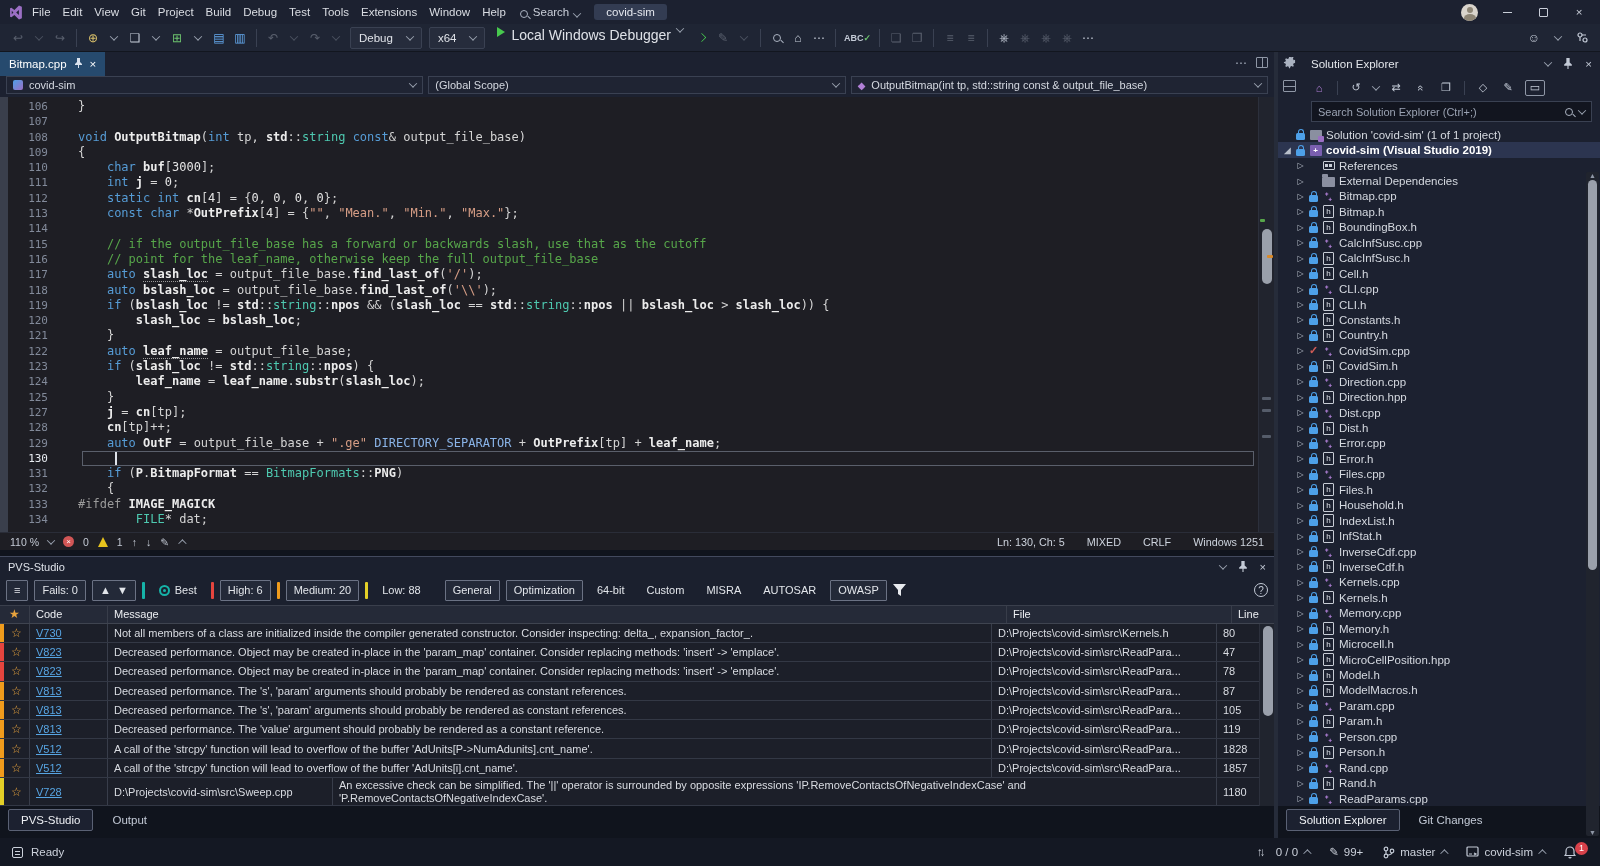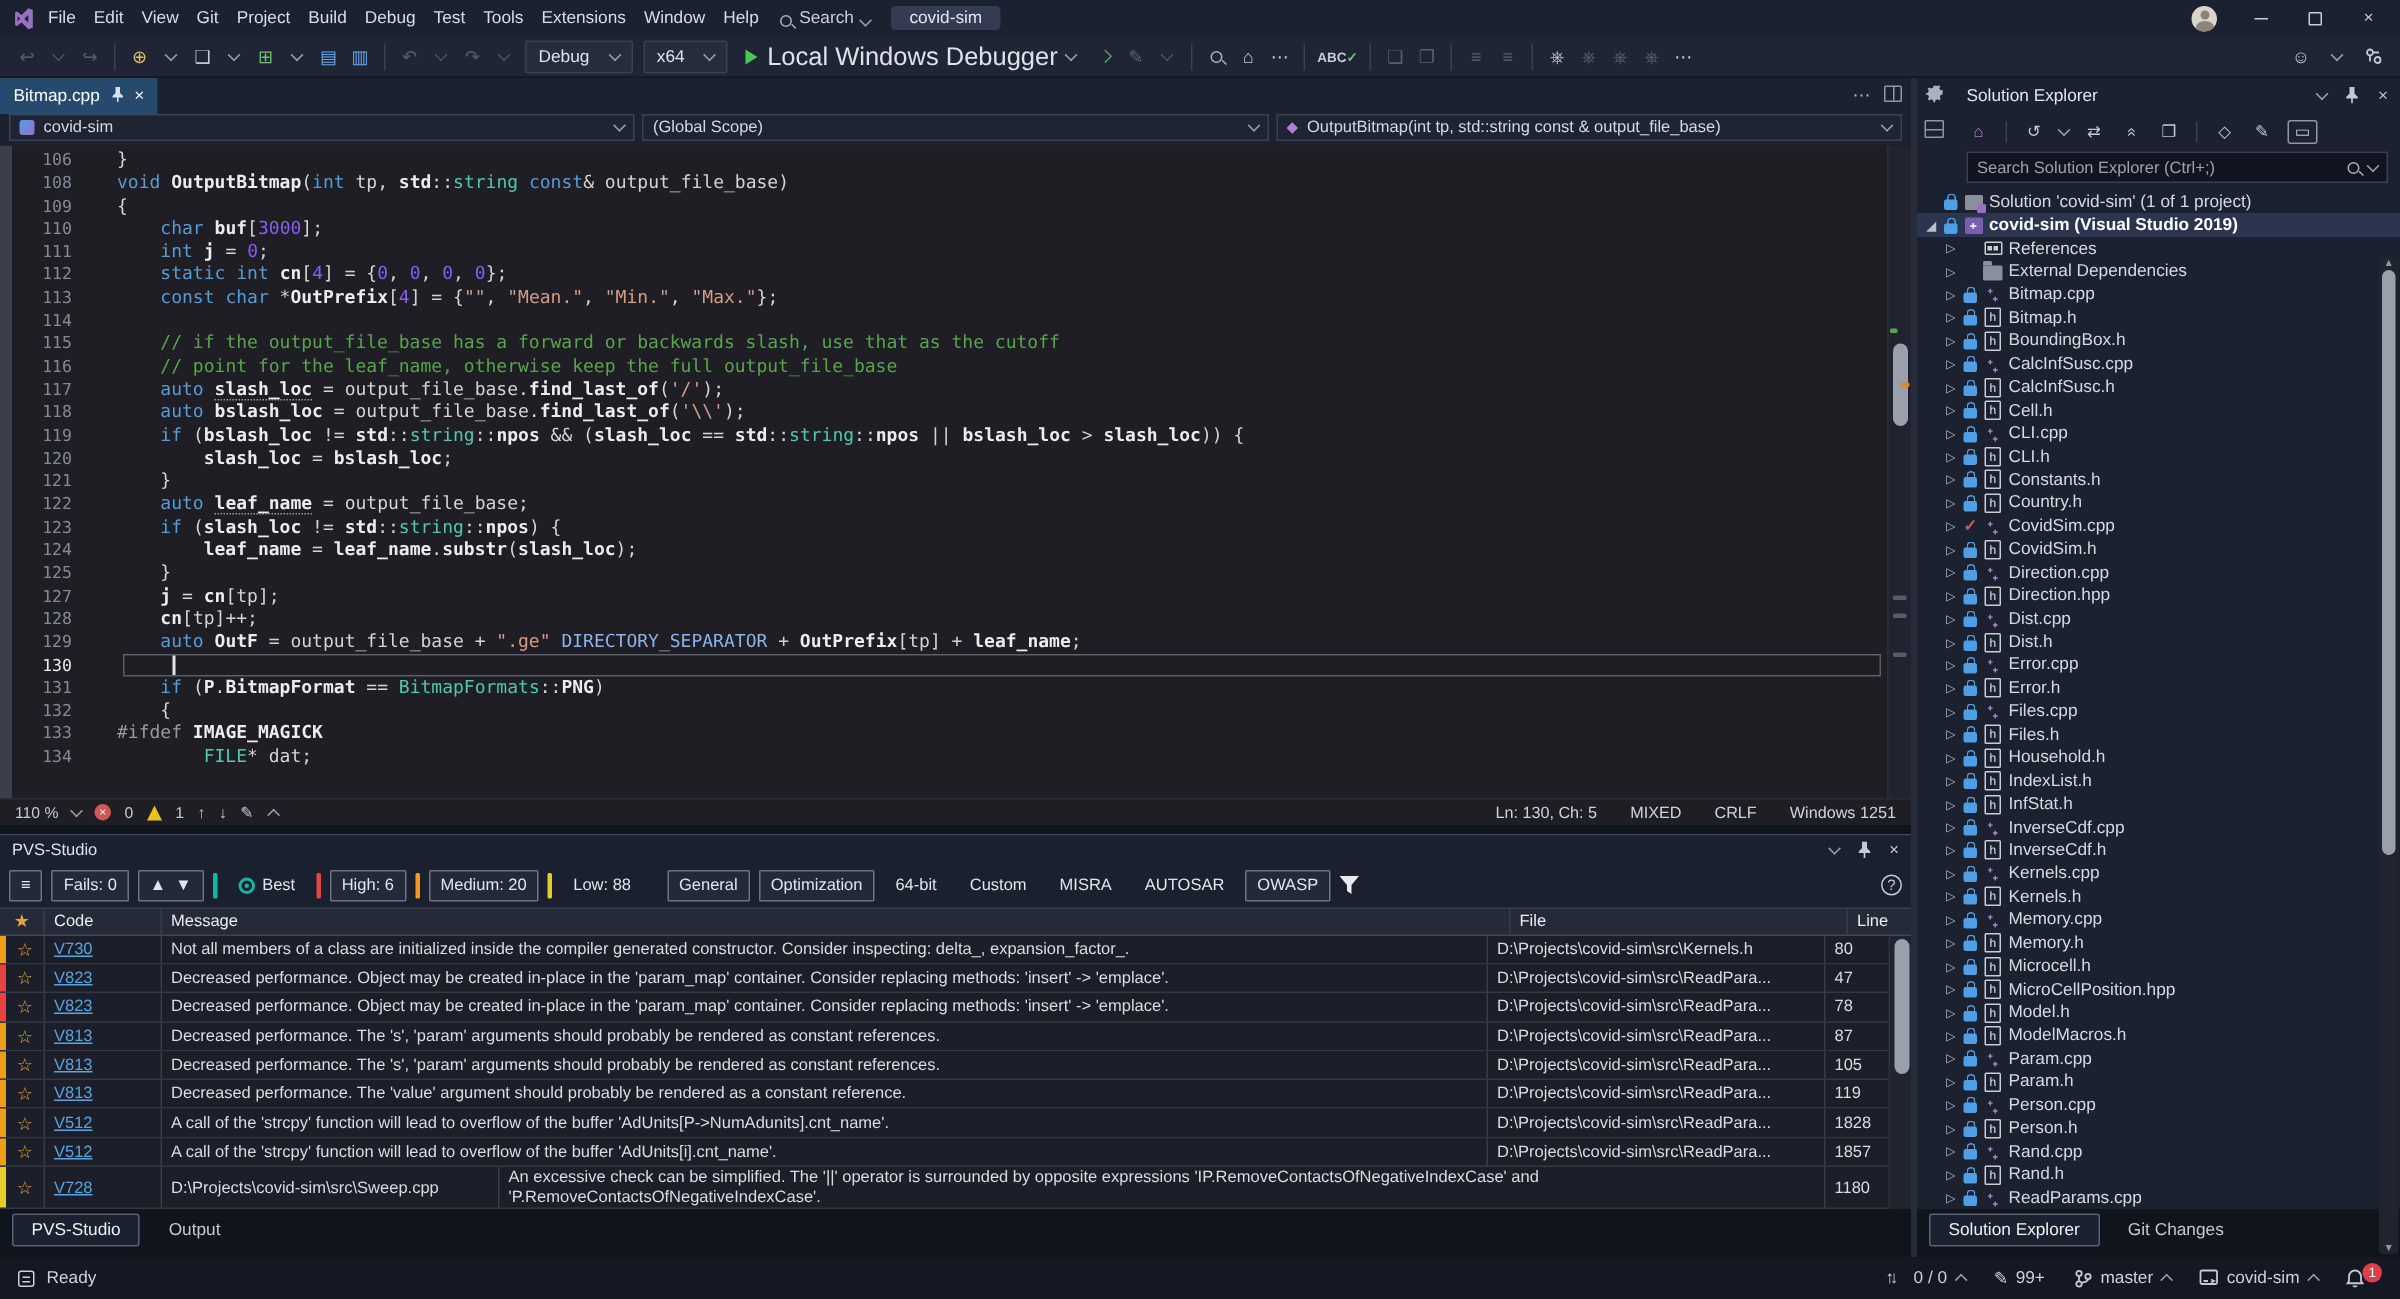--- a/index.html
+++ b/index.html
@@ -20,21 +20,21 @@
   .ic-min{width:9px;height:1px;background:#c9ced8}
   .ic-max{width:9px;height:9px;border:1px solid #c9ced8;border-radius:1px}
   
   .toolbar{height:28px;background:#1f2534;border-bottom:1px solid #12161f;display:flex;align-items:center;padding:0 8px;gap:1px}
   .tbi{height:22px;min-width:20px;display:flex;align-items:center;justify-content:center;font-size:12px;color:#c3cad6;border-radius:3px;padding:0 2px}
   .tbi.dis{opacity:.35}
   .grn{color:#6cc26e}.blu{color:#64a9ee}.yel{color:#d9c06a}
   .cv{width:6px;height:6px;border-right:1.4px solid #98a0ae;border-bottom:1.4px solid #98a0ae;transform:rotate(45deg) translate(-1px,-1px);display:inline-block}
   .tsep{width:1px;height:18px;background:#3a4152;margin:0 5px}
   .tb-dd{height:22px;display:flex;align-items:center;gap:14px;padding:0 8px;border:1px solid #3a4152;background:#262c3c;border-radius:2px;color:#dfe2e8;font-size:11.5px;margin:0 3px}
-  .runbtn{display:flex;align-items:center;gap:6px;padding:0 8px;height:22px;color:#dfe2e8;font-size:17px}
+  .runbtn{display:flex;gap:6px;padding:0 8px;height:22px;color:#dfe2e8;font-size:14px}
   .play{width:0;height:0;border-left:8px solid #47c94e;border-top:5px solid transparent;border-bottom:5px solid transparent}
   .play-o{width:7px;height:7px;border:1.5px solid #47c94e;border-left-color:transparent;border-bottom-color:transparent;transform:rotate(45deg);border-radius:1px}
   
   .main{display:flex;height:786px}
   .editor-col{width:1274px;display:flex;flex-direction:column;background:#161a24}
   .splitter{width:4px;background:#262c3a}
   
   .tabstrip{height:24px;background:#1c2130;display:flex;align-items:stretch;position:relative}
   .etab{display:flex;align-items:center;gap:7px;background:#264a6e;color:#fff;padding:0 9px;font-size:11.5px}
   .etab .px{font-size:10px;color:#d9e2ee}
@@ -51,21 +51,21 @@
   .bpmargin{width:8px;background:#3a3f4c;flex:none}
   .codelines{flex:1;padding-top:2px;overflow:hidden}
   .cl{display:flex;height:15.3px;position:relative;font-family:"DejaVu Sans Mono",monospace;font-size:12px;line-height:15.3px;white-space:pre}
   .ln{width:40px;text-align:right;color:#828a9a;flex:none;font-size:11px;font-family:"DejaVu Sans Mono",monospace}
   .fm{width:30px;flex:none}
   .ct{flex:1}
   .cur .ln{color:#e8ecf2}
   .curbox{position:absolute;left:74px;right:4px;top:0;bottom:0;border:1px solid #5a5f6b;pointer-events:none}
   .caret{position:absolute;left:107px;top:1px;width:1.5px;height:13px;background:#dfe3ea}
   .tk-p{color:#d4d4d4}.tk-k{color:#569cd6}.tk-t{color:#4ec9b0}.tk-s{color:#d69d85}
-  .tk-n{color:#8b5cf6}.tk-c{color:#57a64a}.tk-f{color:#ececec;font-weight:bold}
+  .tk-n{color:#e5e5e5}.tk-c{color:#57a64a}.tk-f{color:#ececec;font-weight:bold}
   .tk-m{color:#8ab4e8}.tk-pp{color:#9b9b9b}
   .tk-u{border-bottom:1px dotted #9a9a9a}
   .vscroll{width:16px;background:#21242e;border-left:1px solid #2c303c;position:relative;flex:none}
   .vthumb{position:absolute;left:3px;width:10px;border-radius:5px;background:#9aa0ab}
   .smark{position:absolute;height:3px;border-radius:1px}
   
   .estrip{height:18px;background:#1e1e24;border-top:1px solid #2a2d38;display:flex;align-items:center;font-size:10.5px;color:#c3c9d4;padding:0 10px;gap:9px}
   .err-ic{width:11px;height:11px;border-radius:50%;background:#d15656;color:#fff;display:flex;align-items:center;justify-content:center;font-size:8px;line-height:1}
   .warn-ic{width:0;height:0;border-left:5.5px solid transparent;border-right:5.5px solid transparent;border-bottom:10px solid #e8c31d}
   .estrip .right{margin-left:auto;display:flex;gap:22px;color:#cdd3dd;font-size:10.8px}
@@ -306,20 +306,21 @@
       <div class="nav-dd">
         <span style="color:#b180d7;font-size:10px">◆</span>
         <span>OutputBitmap(int tp, std::string const &amp; output_file_base)</span>
           <span class="cv"></span>
       </div>
     </div>
     <div class="codearea">
       <div class="bpmargin"></div>
       <div class="codelines" id="code">
           <div class="cl"><span class="ln">106</span><span class="fm"></span><span class="ct"><span class="tk-p">}</span></span></div>
+          <div class="cl"><span class="ln">107</span><span class="fm"></span><span class="ct"></span></div>
           <div class="cl"><span class="ln">108</span><span class="fm"></span><span class="ct"><span class="tk-k">void</span><span class="tk-p"> </span><span class="tk-f">OutputBitmap</span><span class="tk-p">(</span><span class="tk-k">int</span><span class="tk-p"> tp, </span><span class="tk-f">std</span><span class="tk-p">::</span><span class="tk-t">string</span><span class="tk-p"> </span><span class="tk-k">const</span><span class="tk-p">&amp; output_file_base)</span></span></div>
           <div class="cl"><span class="ln">109</span><span class="fm"></span><span class="ct"><span class="tk-p">{</span></span></div>
           <div class="cl"><span class="ln">110</span><span class="fm"></span><span class="ct"><span class="tk-p">    </span><span class="tk-k">char</span><span class="tk-p"> </span><span class="tk-f">buf</span><span class="tk-p">[</span><span class="tk-n">3000</span><span class="tk-p">];</span></span></div>
           <div class="cl"><span class="ln">111</span><span class="fm"></span><span class="ct"><span class="tk-p">    </span><span class="tk-k">int</span><span class="tk-p"> </span><span class="tk-f">j</span><span class="tk-p"> = </span><span class="tk-n">0</span><span class="tk-p">;</span></span></div>
           <div class="cl"><span class="ln">112</span><span class="fm"></span><span class="ct"><span class="tk-p">    </span><span class="tk-k">static</span><span class="tk-p"> </span><span class="tk-k">int</span><span class="tk-p"> </span><span class="tk-f">cn</span><span class="tk-p">[</span><span class="tk-n">4</span><span class="tk-p">] = {</span><span class="tk-n">0</span><span class="tk-p">, </span><span class="tk-n">0</span><span class="tk-p">, </span><span class="tk-n">0</span><span class="tk-p">, </span><span class="tk-n">0</span><span class="tk-p">};</span></span></div>
           <div class="cl"><span class="ln">113</span><span class="fm"></span><span class="ct"><span class="tk-p">    </span><span class="tk-k">const</span><span class="tk-p"> </span><span class="tk-k">char</span><span class="tk-p"> *</span><span class="tk-f">OutPrefix</span><span class="tk-p">[</span><span class="tk-n">4</span><span class="tk-p">] = {</span><span class="tk-s">""</span><span class="tk-p">, </span><span class="tk-s">"Mean."</span><span class="tk-p">, </span><span class="tk-s">"Min."</span><span class="tk-p">, </span><span class="tk-s">"Max."</span><span class="tk-p">};</span></span></div>
           <div class="cl"><span class="ln">114</span><span class="fm"></span><span class="ct"></span></div>
           <div class="cl"><span class="ln">115</span><span class="fm"></span><span class="ct"><span class="tk-p">    </span><span class="tk-c">// if the output_file_base has a forward or backwards slash, use that as the cutoff</span></span></div>
           <div class="cl"><span class="ln">116</span><span class="fm"></span><span class="ct"><span class="tk-p">    </span><span class="tk-c">// point for the leaf_name, otherwise keep the full output_file_base</span></span></div>
           <div class="cl"><span class="ln">117</span><span class="fm"></span><span class="ct"><span class="tk-p">    </span><span class="tk-k">auto</span><span class="tk-p"> </span><span class="tk-f tk-u">slash_loc</span><span class="tk-p"> = output_file_base.</span><span class="tk-f">find_last_of</span><span class="tk-p">(</span><span class="tk-s">'/'</span><span class="tk-p">);</span></span></div>

